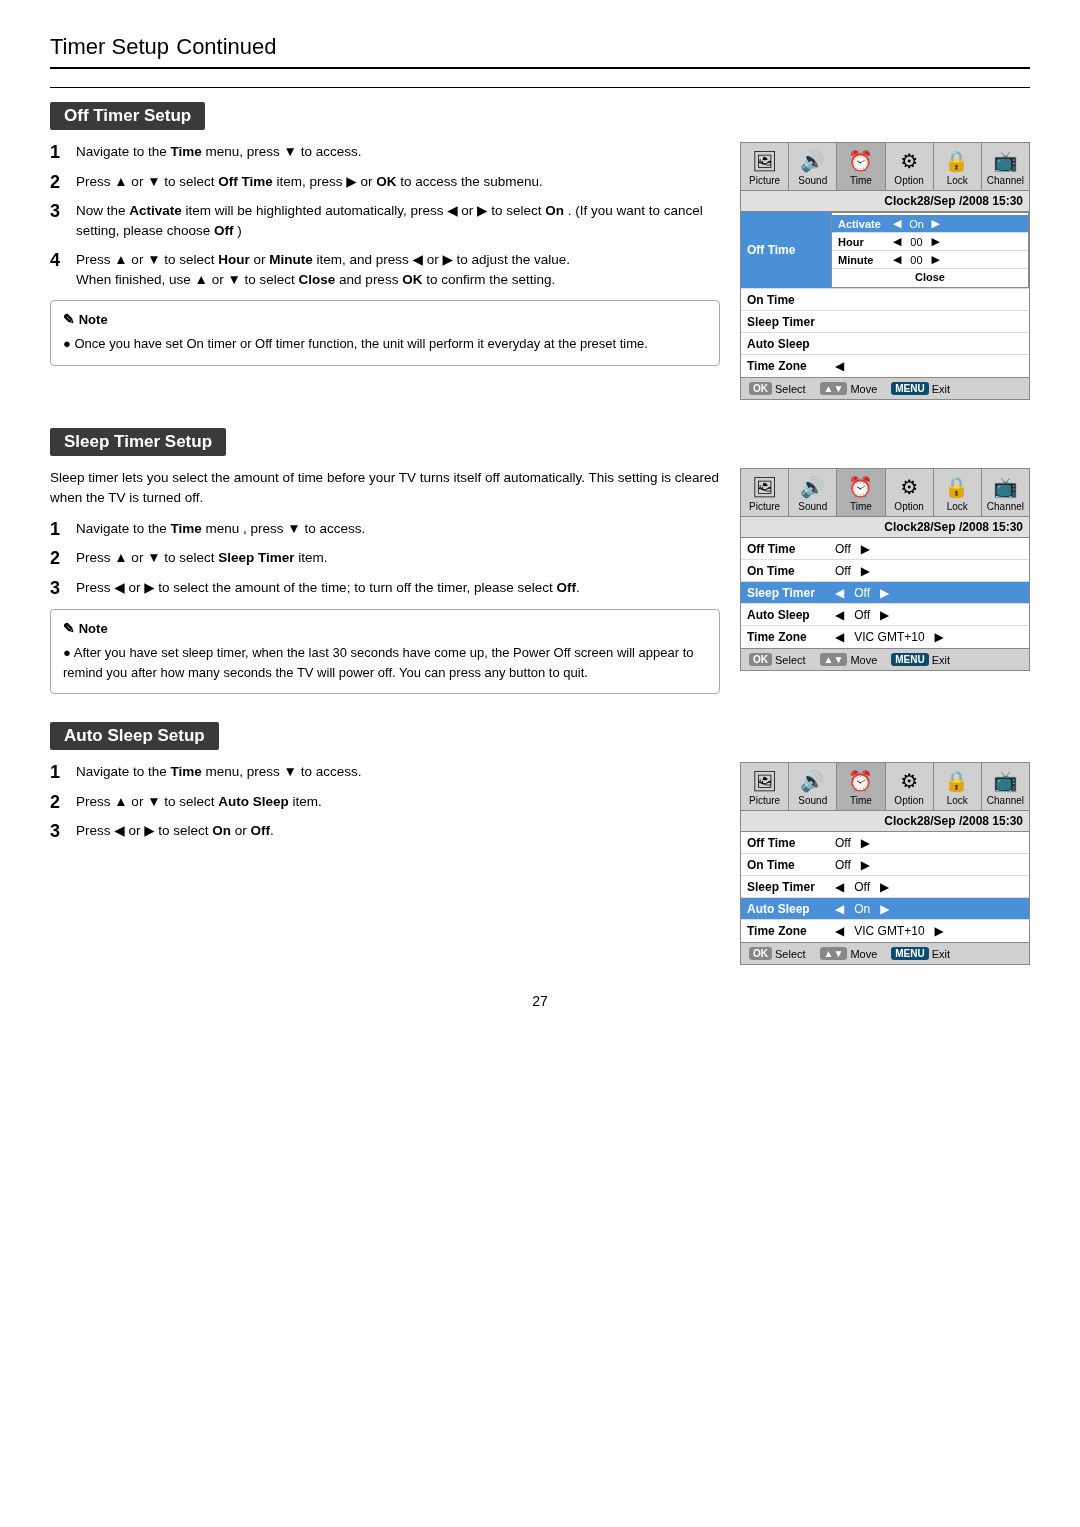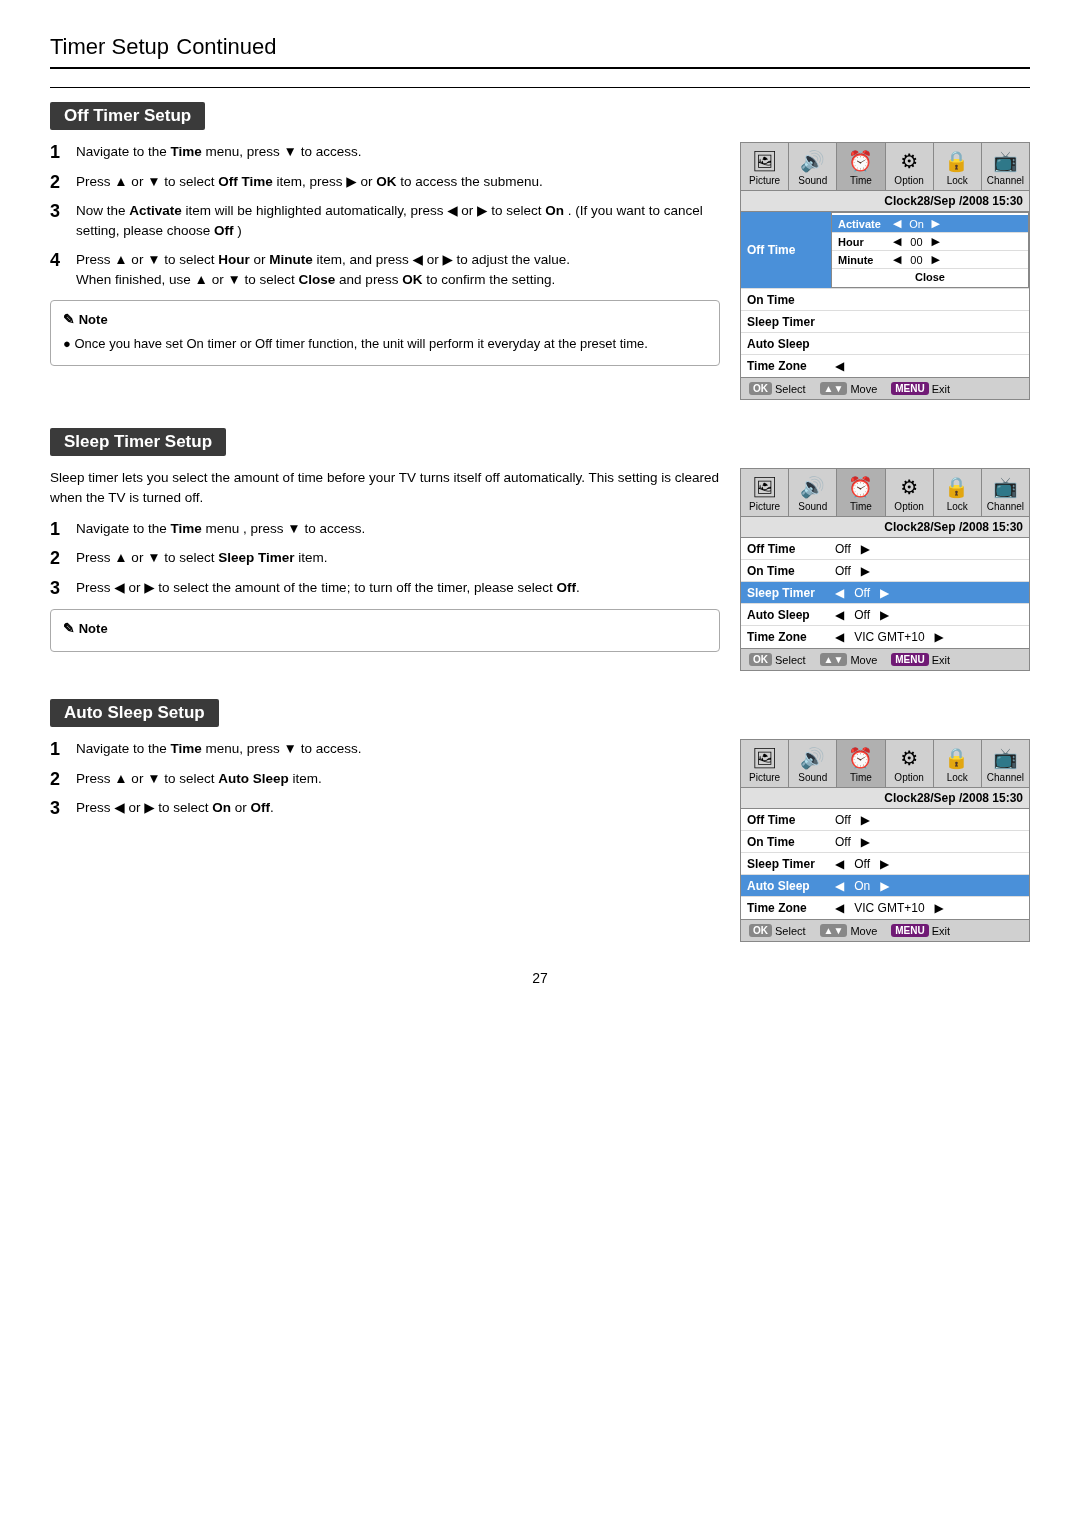--- a/index.html
+++ b/index.html
@@ -184,21 +184,21 @@
     }
     .tv-btn {
       background: #888;
       color: #fff;
       border-radius: 3px;
       padding: 1px 4px;
       font-size: 10px;
       font-weight: bold;
     }
     .tv-btn-menu {
-      background: #701a75;
+      background: #0c4a6e;
       color: #fff;
       border-radius: 3px;
       padding: 1px 4px;
       font-size: 10px;
       font-weight: bold;
     }
 
     .highlighted-row {
       background: #4a90d9;
       color: #fff;
@@ -391,20 +391,21 @@
           <span class="step-num">3</span>
           <span class="step-content">Press ◀ or ▶ to select the amount of the time; to turn off the timer, please select <strong>Off</strong>.</span>
         </li>
       </ul>
 
       <div class="note-box">
         <div class="note-title">
           <span class="note-icon">✎</span>
           <span>Note</span>
         </div>
+        <div class="note-item">After you have set sleep timer, when the last 30 seconds have come up, the Power Off screen will appear to remind you after how many seconds the TV will power off. You can press any button to quit.</div>
       </div>
     </div>
 
     <div class="tv-panel">
       <div class="tv-icons-row">
         <div class="tv-icon-cell">
           <span class="tv-icon-img">🖼</span>
           <span>Picture</span>
         </div>
         <div class="tv-icon-cell">

